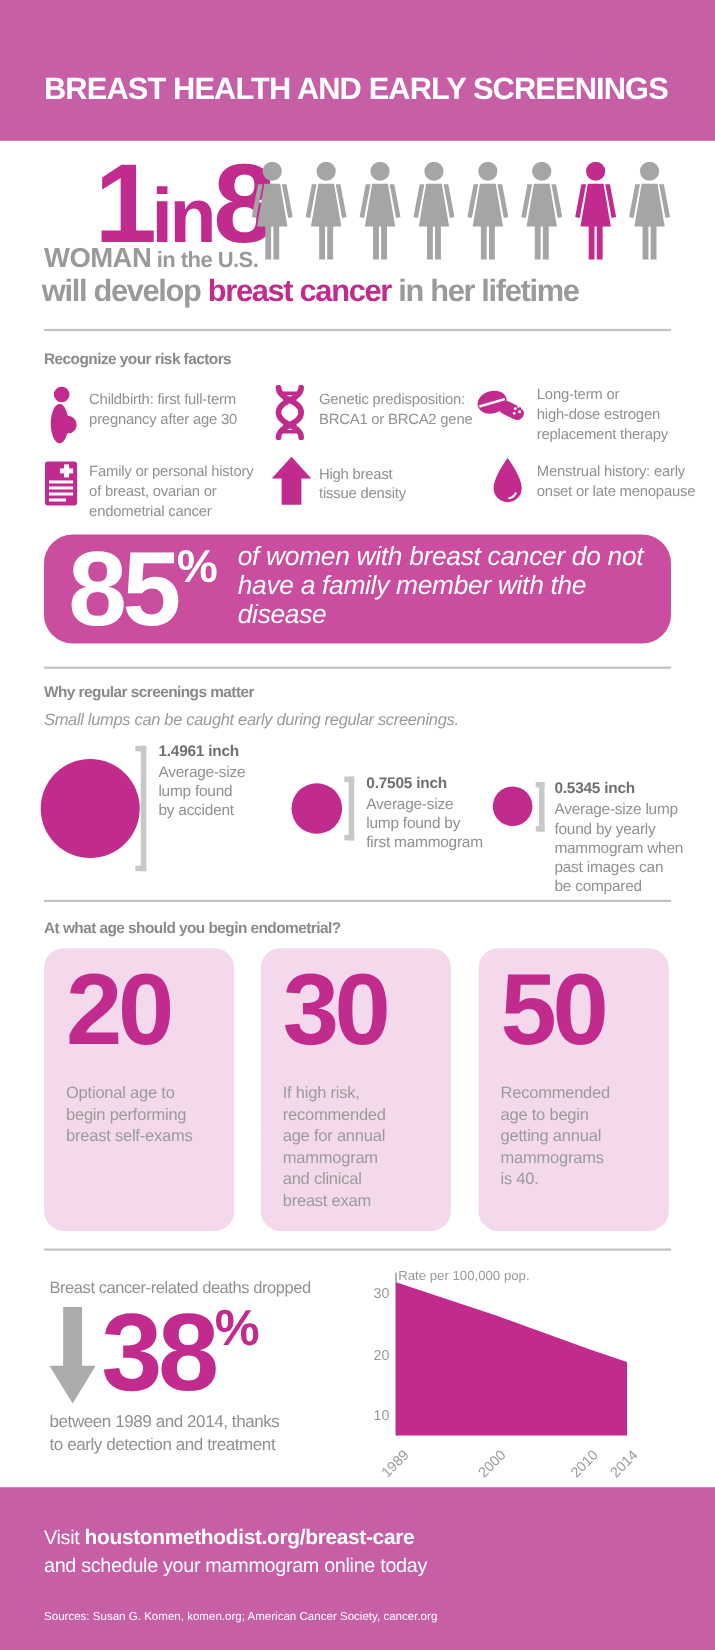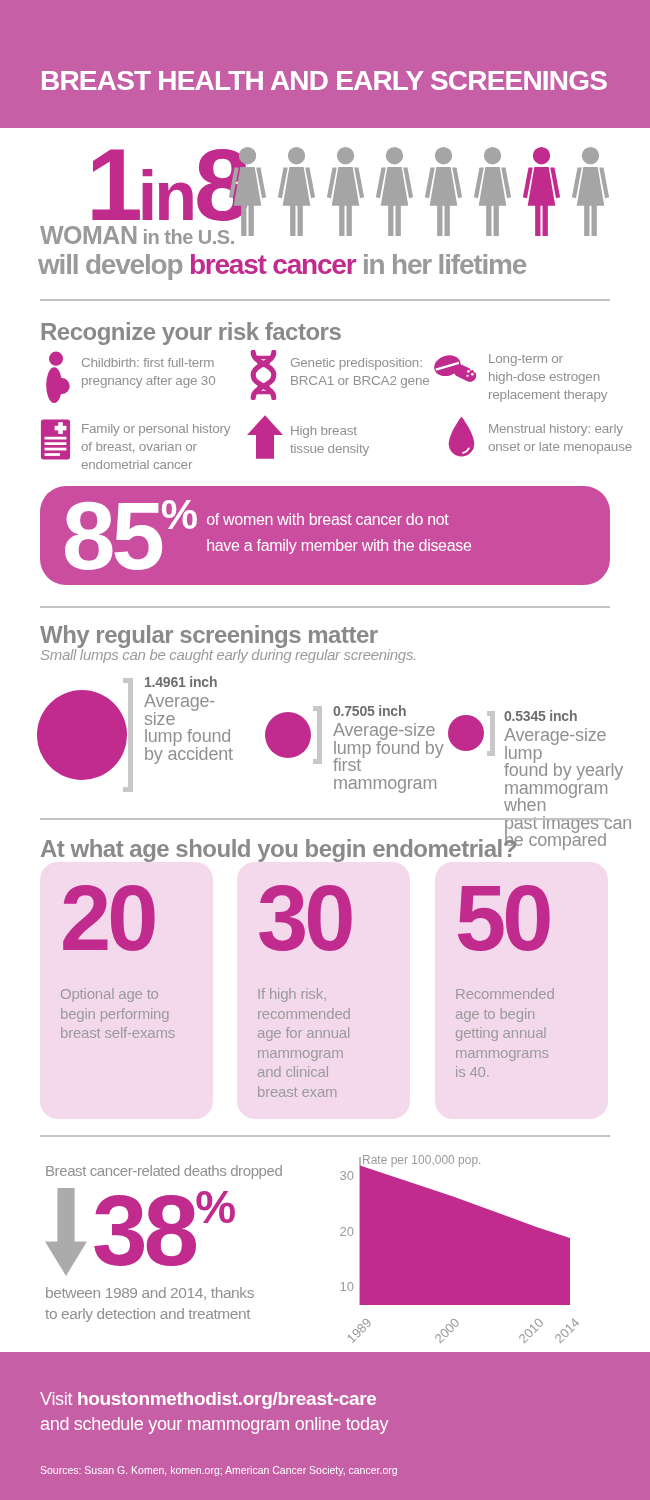--- a/index.html
+++ b/index.html
@@ -21,37 +21,37 @@
   .women-line{left:40px;top:221px;color:#9a9a9a;font-weight:bold;font-size:25px;letter-spacing:-0.5px;white-space:nowrap;}
   .women-line .suffix{font-size:20px;margin-left:5px;}
   .tagline{left:38px;top:249px;font-size:28px;font-weight:bold;color:#9a9a9a;letter-spacing:-1.2px;white-space:nowrap;}
   .tagline .em{color:var(--accent);}
   .women-row{left:227px;top:147px;display:flex;gap:8px;}
   .women-row svg{fill:var(--igray);}
   .women-row svg.hl{fill:var(--accent);}
   
   .divider{left:40px;width:570px;height:2px;background:var(--div);}
   
-  .sec-head{font-size:24px;font-weight:bold;color:var(--ghead);letter-spacing:-0.5px;}
+  .sec-head{font-size:14px;font-weight:bold;color:var(--ghead);letter-spacing:-0.5px;}
   .sec-sub{font-size:15px;font-style:italic;color:#9b9b9b;letter-spacing:-0.3px;}
   
   .risk-item .txt{position:absolute;font-size:13.5px;line-height:18px;color:var(--gtext);
     white-space:pre-line;letter-spacing:-0.2px;}
   .risk-icon{fill:var(--accent);}
   
   .banner{left:40px;top:486px;width:570px;height:99px;background:var(--banner);border-radius:26px;
     display:flex;align-items:center;color:#fff;}
   .banner .stat{font-size:96px;font-weight:bold;line-height:1;letter-spacing:-4px;margin-left:22px;}
   .banner .pct{font-size:42px;vertical-align:top;position:relative;top:6px;letter-spacing:0;}
-  .banner .txt{font-size:16px;line-height:26px;margin-left:8px;margin-top:-6px;white-space:pre-line;letter-spacing:-0.3px;}
+  .banner .txt{font-size:24px;line-height:26px;margin-left:18px;margin-top:-6px;white-space:pre-line;letter-spacing:-0.3px;font-style:italic;}
   
   .lump-circle{border-radius:50%;background:var(--accent);}
   .bracket{border:5px solid #c8c8c8;border-left:none;width:10px;}
   .lump-size{font-size:14px;font-weight:bold;color:var(--gdark);letter-spacing:-0.2px;}
-  .lump-desc{font-size:18px;line-height:17.5px;color:var(--gtext);white-space:pre-line;letter-spacing:-0.2px;margin-top:3px;}
+  .lump-desc{font-size:14px;line-height:17.5px;color:var(--gtext);white-space:pre-line;letter-spacing:-0.2px;margin-top:3px;}
   
   .card{background:var(--card);border-radius:18px;width:173px;height:257px;top:862px;}
   .card .age{position:absolute;left:20px;top:10px;font-size:92px;font-weight:bold;color:var(--accent);letter-spacing:-4px;line-height:1;}
   .card .desc{position:absolute;left:20px;top:122px;font-size:15px;line-height:19.5px;color:#9b9b9b;
     white-space:pre-line;letter-spacing:-0.2px;}
   
   .stats-intro{left:45px;top:1162px;font-size:15px;color:var(--gtext);letter-spacing:-0.4px;}
   .big38{left:92px;top:1180px;color:var(--accent);font-weight:bold;font-size:100px;line-height:1;letter-spacing:-4px;}
   .big38 .pct{font-size:46px;vertical-align:top;position:relative;top:4px;letter-spacing:0;}
   .stats-outro{left:45px;top:1282px;font-size:15.5px;line-height:21px;color:var(--gtext);

